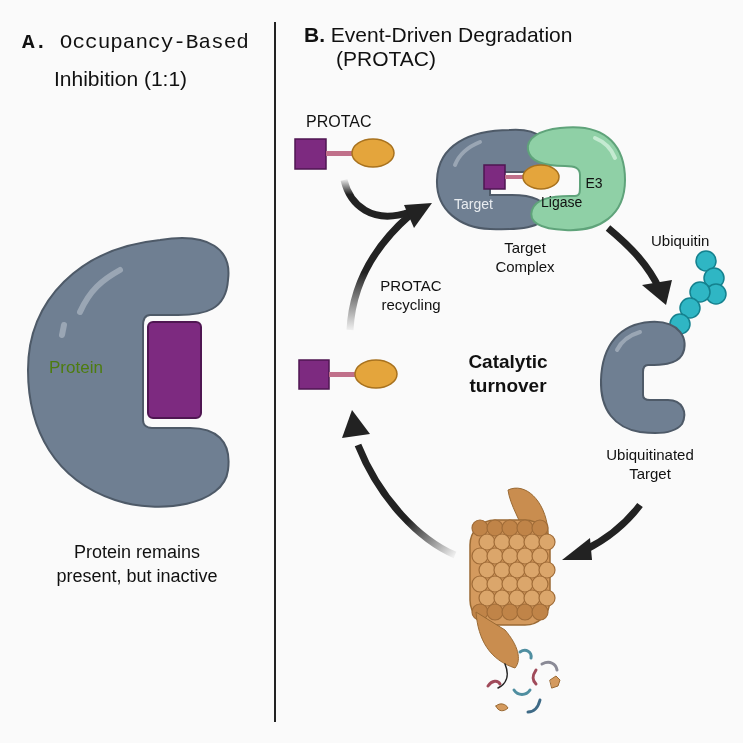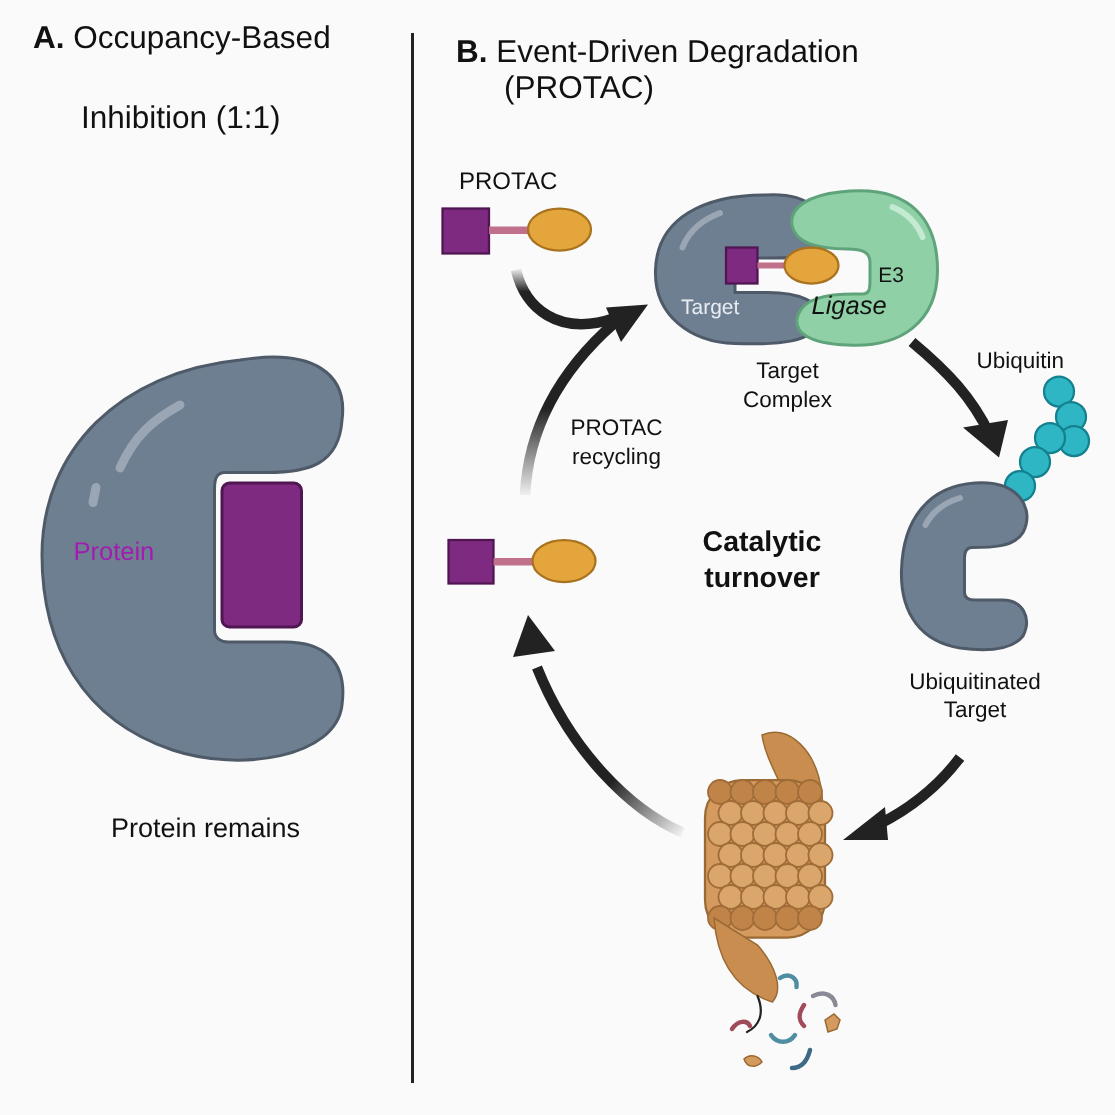--- a/index.html
+++ b/index.html
@@ -9,21 +9,21 @@
   .title b{font-weight:bold;}
   .lbl{font-size:16px;line-height:20px;text-align:center;}
   .divider{position:absolute;left:274px;top:22px;width:2px;height:700px;background:#222;}
   svg{position:absolute;left:0;top:0;}
 </style>
 </head>
 <body>
 
 <div class="divider"></div>
 
-<div class="txt title" style="left:22px;top:13px;">
+<div class="txt title" style="left:22px;top:30px;font-family:Liberation Mono, monospace;">
   <b>A.</b>
   <span>Occupancy-Based</span>
 </div>
 <div class="txt title" style="left:54px;top:46px;margin-top:20px;">Inhibition (1:1)</div>
 
 <div class="txt title" style="left:304px;top:22px;">
   <b>B.</b>
   <span>Event-Driven Degradation</span>
 </div>
 <div class="txt title" style="left:336px;top:46px;">(PROTAC)</div>
@@ -163,31 +163,32 @@
     <polygon points="352,410 342,438 370,434" fill="#222"></polygon>
   </g>
 
   <g>
     <rect x="299" y="360" width="30" height="29" fill="#7d2a80" stroke="#4f1652" stroke-width="1.5"></rect>
     <rect x="329" y="372" width="26" height="5" fill="#c0708a"></rect>
     <ellipse cx="376" cy="374" rx="21" ry="14" fill="#e4a53c" stroke="#a8721e" stroke-width="1.5"></ellipse>
   </g>
 </svg>
 
-<div class="txt" style="left:49px;top:358px;font-size:17px;color:#a21caf;">Protein</div>
+<div class="txt" style="left:49px;top:358px;font-size:17px;color:#4d7c0f;">Protein</div>
 <div class="txt lbl" style="left:0;width:274px;top:540px;font-size:18px;line-height:24px;">
   <div>Protein remains</div>
+  <div>present, but inactive</div>
 </div>
 
 <div class="txt" style="left:306px;top:113px;font-size:16px;">PROTAC</div>
 <div class="txt" style="left:454px;top:196px;font-size:14px;color:#e8ecf0;">Target</div>
 <div class="txt" style="left:574px;top:175px;font-size:14px;line-height:17px;text-align:center;width:40px;">
   <div>E3</div>
 </div>
-<div class="txt" style="left:541px;top:194px;font-size:17px;font-style:italic;">Ligase</div>
+<div class="txt" style="left:541px;top:194px;font-size:14px;">Ligase</div>
 <div class="txt lbl" style="left:470px;width:110px;top:238px;font-size:15px;line-height:19px;">
   <div>Target</div>
   <div>Complex</div>
 </div>
 <div class="txt" style="left:651px;top:232px;font-size:15px;">Ubiquitin</div>
 <div class="txt lbl" style="left:590px;width:120px;top:445px;font-size:15px;line-height:19px;">
   <div>Ubiquitinated</div>
   <div>Target</div>
 </div>
 <div class="txt lbl" style="left:366px;width:90px;top:276px;font-size:15px;line-height:19px;">

